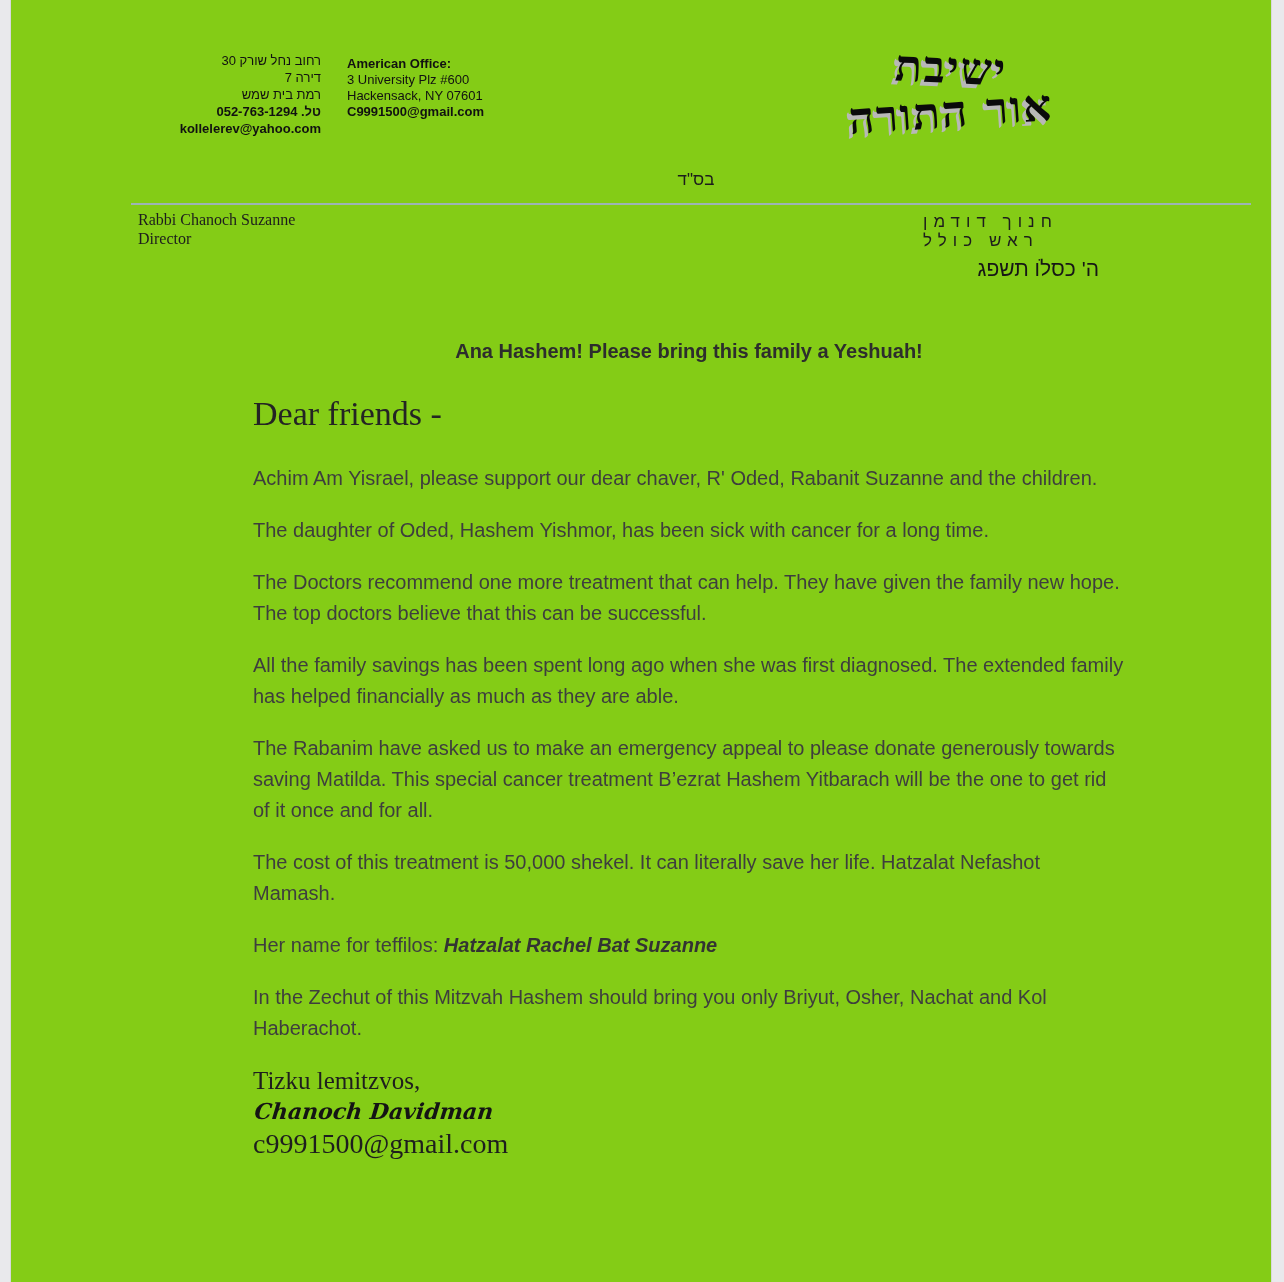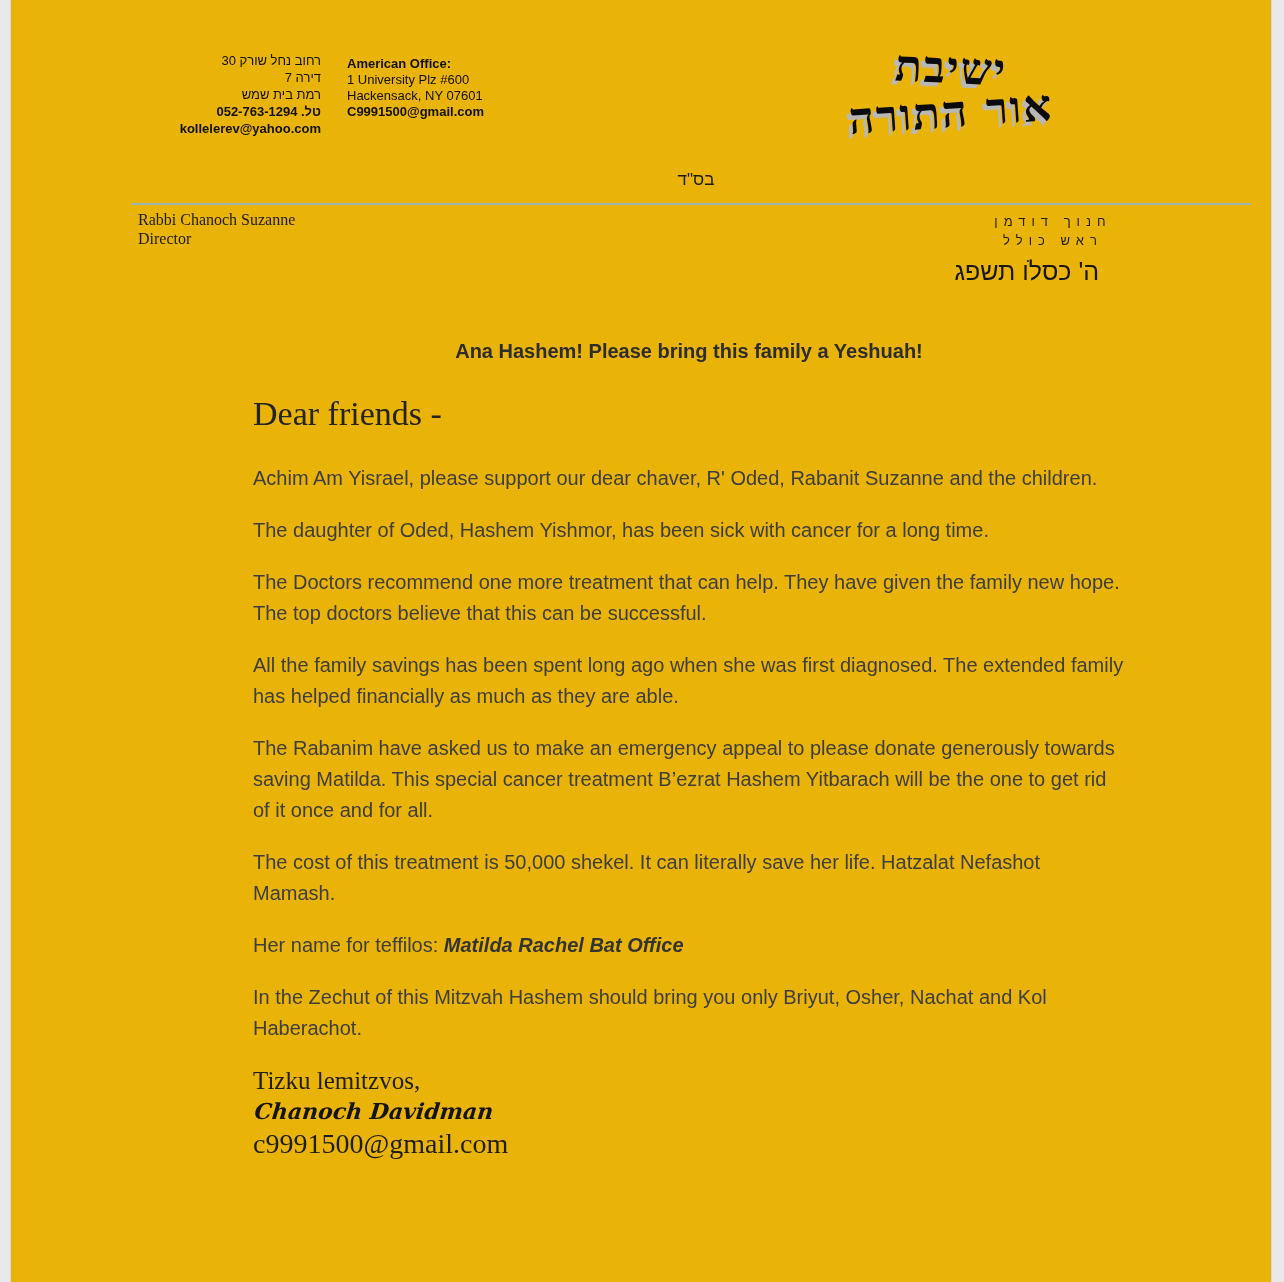--- a/index.html
+++ b/index.html
@@ -8,21 +8,21 @@
     background: #e9e9ec;
     font-family: "Liberation Sans", sans-serif;
     color: #3e3e3e;
     overflow: hidden;
   }
   .page {
     position: relative;
     margin-left: 10px;
     width: 1262px;
     height: 1282px;
-    background: #eab308;
+    background: #84cc16;
     border-left: 1px solid #d8d8dc;
     border-right: 1px solid #d8d8dc;
     text-decoration: underline;
   }
 
   
   .il-office {
     position: absolute; top: 52px; left: 140px; width: 170px;
     direction: rtl; text-align: right;
     font-size: 13px; line-height: 17px; color: #111;
@@ -64,28 +64,28 @@
     background: #9db4b5;
   }
 
   .sender-en {
     position: absolute; top: 210px; left: 127px;
     font-family: "Liberation Serif", serif;
     font-size: 16px; line-height: 19px; color: #1d1d1d;
   }
   .sender-he {
     position: absolute; top: 212px; right: 88px; width: 260px;
-    direction: rtl; text-align: center;
-    font-size: 13px; line-height: 19px; color: #1d1d1d;
+    direction: rtl; text-align: left;
+    font-size: 17px; line-height: 19px; color: #1d1d1d;
     letter-spacing: 6px;
   }
   .date-he {
     position: absolute; top: 257px; right: 172px;
     direction: rtl;
-    font-size: 25px; color: #161616;
+    font-size: 21px; color: #161616;
   }
 
   
   .content {
     position: absolute; top: 340px; left: 242px; width: 872px;
   }
   .headline {
     width: 100%; text-align: center;
     font-size: 20px; font-weight: bold; color: #2d2d2d;
     margin-bottom: 32px;
@@ -127,21 +127,21 @@
   <div class="il-office">
     <div>רחוב נחל שורק 30</div>
     <div>דירה 7</div>
     <div>רמת בית שמש</div>
     <div class="l-bold">טל. 052-763-1294</div>
     <div class="l-bold" dir="ltr">kollelerev@yahoo.com</div>
   </div>
 
   <div class="us-office">
     <div class="o-title">American Office:</div>
-    <div>1 University Plz #600</div>
+    <div>3 University Plz #600</div>
     <div>Hackensack, NY 07601</div>
     <div class="o-bold">C9991500@gmail.com</div>
   </div>
 
   <div class="logo">
     <span class="logo-line1">ישיבת</span>
     <span class="logo-line2">אור התורה</span>
   </div>
 
   <div class="besd">בס"ד</div>
@@ -164,21 +164,21 @@
     <div class="headline">Ana Hashem! Please bring this family a Yeshuah!</div>
     <div class="salutation">Dear friends -</div>
 
     <p class="para">Achim Am Yisrael, please support our dear chaver, R' Oded, Rabanit Suzanne and the children.</p>
     <p class="para">The daughter of Oded, Hashem Yishmor, has been sick with cancer for a long time.</p>
     <p class="para">The Doctors recommend one more treatment that can help. They have given the family new hope. The top doctors believe that this can be successful.</p>
     <p class="para">All the family savings has been spent long ago when she was first diagnosed. The extended family has helped financially as much as they are able.</p>
     <p class="para">The Rabanim have asked us to make an emergency appeal to please donate generously towards saving Matilda. This special cancer treatment B’ezrat Hashem Yitbarach will be the one to get rid of it once and for all.</p>
     <p class="para">The cost of this treatment is 50,000 shekel. It can literally save her life. Hatzalat Nefashot Mamash.</p>
 
-    <p class="para"><span class="pre">Her name for teffilos: </span><span class="teffilos-name">Matilda Rachel Bat Office</span></p>
+    <p class="para"><span class="pre">Her name for teffilos: </span><span class="teffilos-name">Hatzalat Rachel Bat Suzanne</span></p>
 
     <p class="para">In the Zechut of this Mitzvah Hashem should bring you only Briyut, Osher, Nachat and Kol Haberachot.</p>
 
     <div class="signature">
       <div class="sig-closing">Tizku lemitzvos,</div>
       <span class="sig-name">Chanoch Davidman</span>
       <div class="sig-email">c9991500@gmail.com</div>
     </div>
   </div>
 

